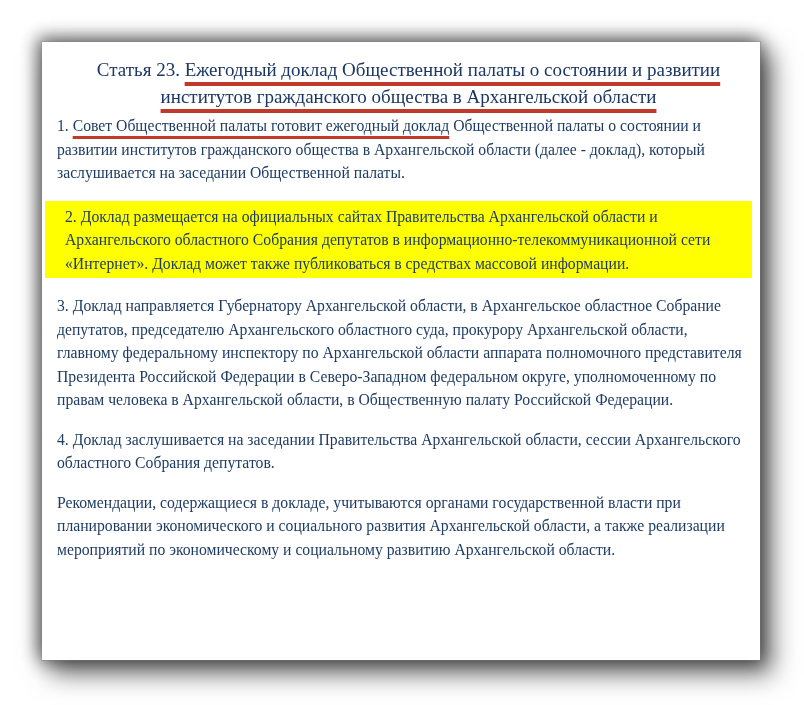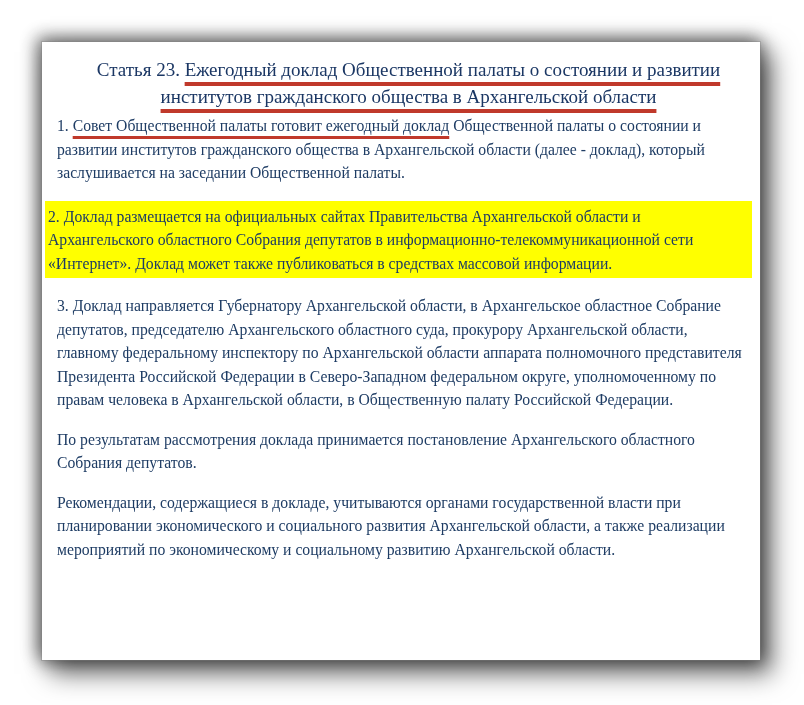--- a/index.html
+++ b/index.html
@@ -55,36 +55,36 @@
   p.body-par .u {
     text-decoration: underline;
     text-decoration-color: var(--color-underline, #c0392b);
     text-decoration-thickness: 3px;
     text-underline-offset: 5px;
     text-decoration-skip-ink: none;
   }
   p.hl {
     background: var(--color-highlight, #ffff00);
     margin: 12px -10px 16px -12px;
-    padding: 4px 10px 3px 3px;
+    padding: 4px 10px 3px 20px;
   }
 </style>
 </head>
 <body>
 
 <div class="canvas">
   <div class="page">
 
     <h1 class="title"><span>Статья 23. </span><span class="u">Ежегодный доклад Общественной палаты о состоянии и развитии институтов гражданского общества в Архангельской области</span></h1>
 
     <p class="body-par"><span>1. </span><span class="u">Совет Общественной палаты готовит ежегодный доклад</span><span> Общественной палаты о состоянии и развитии институтов гражданского общества в Архангельской области (далее - доклад), который заслушивается на заседании Общественной палаты.</span></p>
 
     <p class="body-par hl">2. Доклад размещается на официальных сайтах Правительства Архангельской области и Архангельского областного Собрания депутатов в информационно-телекоммуникационной сети «Интернет». Доклад может также публиковаться в средствах массовой информации.</p>
 
     <p class="body-par">3. Доклад направляется Губернатору Архангельской области, в Архангельское областное Собрание депутатов, председателю Архангельского областного суда, прокурору Архангельской области, главному федеральному инспектору по Архангельской области аппарата полномочного представителя Президента Российской Федерации в Северо-Западном федеральном округе, уполномоченному по правам человека в Архангельской области, в Общественную палату Российской Федерации.</p>
 
+    <p class="body-par">4. Доклад заслушивается на заседании Правительства Архангельской области, сессии Архангельского областного Собрания депутатов.</p>
 
-    <p class="body-par">По результатам рассмотрения доклада принимается постановление Архангельского областного Собрания депутатов.</p>
 
     <p class="body-par">Рекомендации, содержащиеся в докладе, учитываются органами государственной власти при планировании экономического и социального развития Архангельской области, а также реализации мероприятий по экономическому и социальному развитию Архангельской области.</p>
 
   </div>
 </div>
 
 </body></html>

